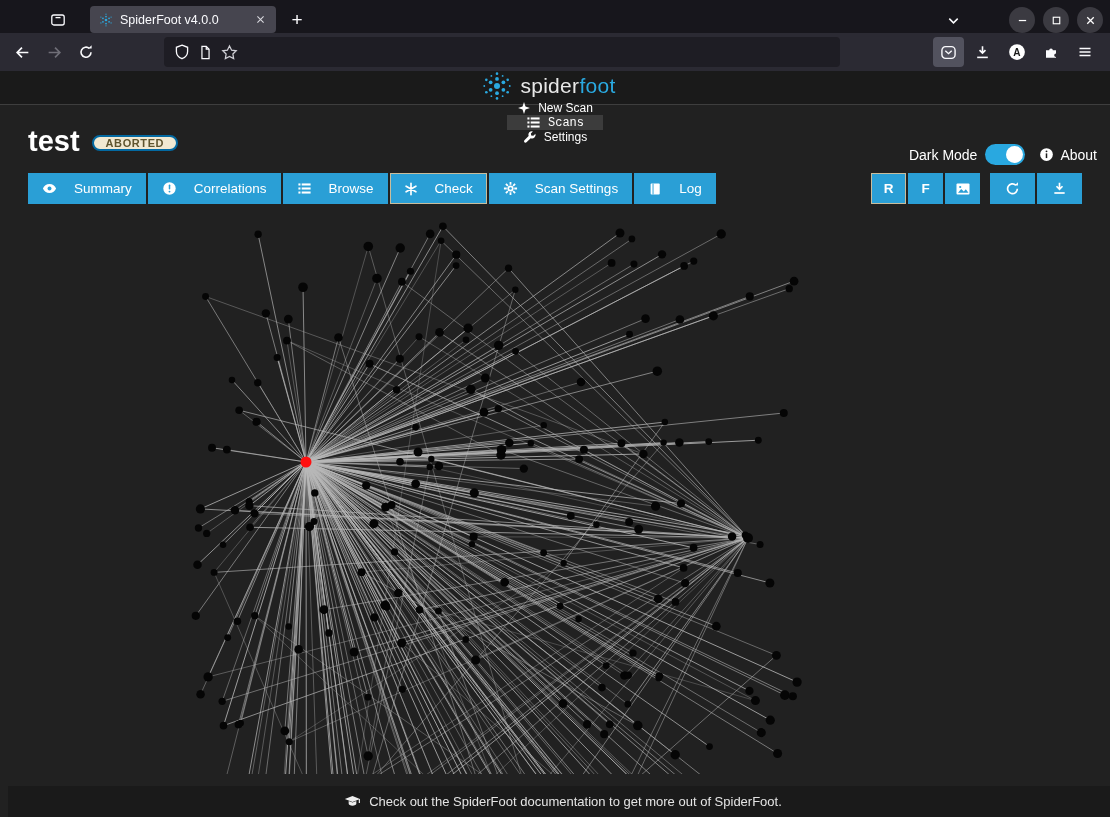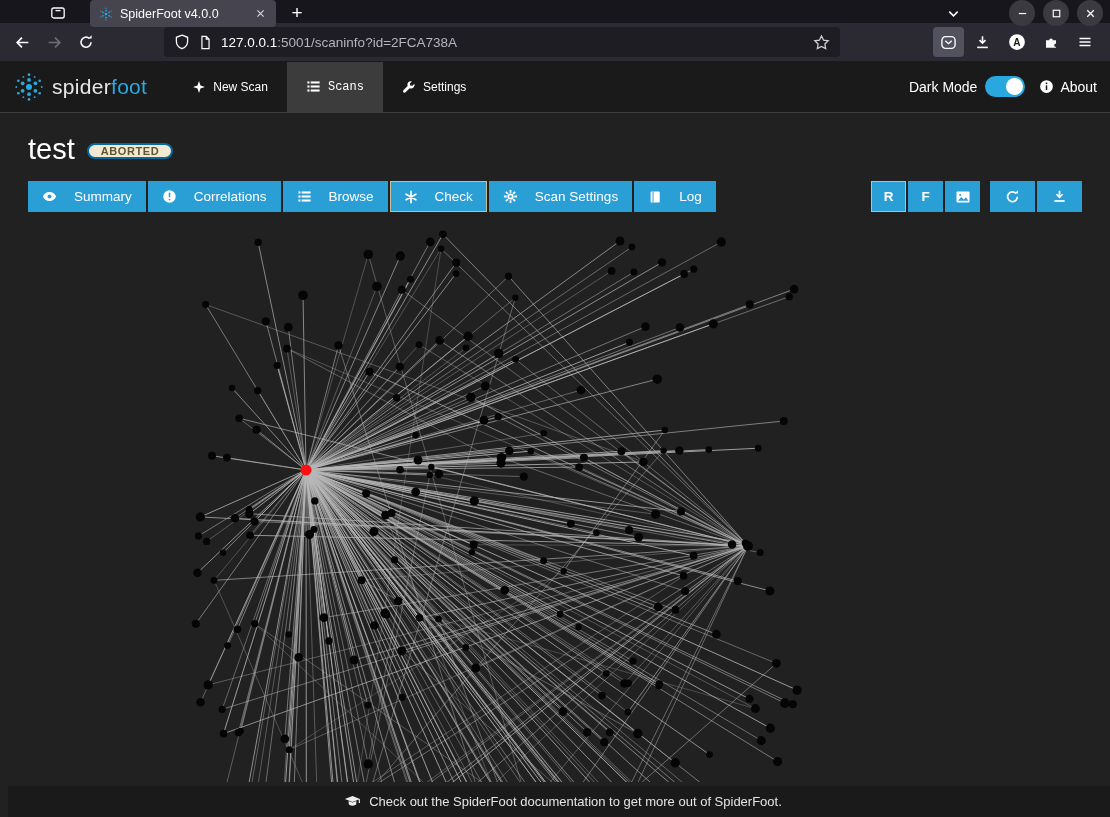--- a/index.html
+++ b/index.html
@@ -1,21 +1,21 @@
 <!DOCTYPE html>
 <html><head>
 <meta charset="utf-8">
 <style>
   * { margin:0; padding:0; box-sizing:border-box; }
   html,body { width:1110px; height:817px; overflow:hidden; background:#212121;
     font-family:"Liberation Sans","DejaVu Sans",sans-serif; }
   .ic svg{display:block}
 
   
-  .titlebar{height:23px;background:#17161c;display:flex;align-items:flex-start;}
+  .titlebar{height:33px;background:#17161c;display:flex;align-items:flex-end;}
   .fxview{margin-left:44px;width:28px;height:26px;display:flex;align-items:center;justify-content:center;border-radius:4px;color:#fbfbfe;}
   .tab{margin-left:18px;width:186px;height:27px;background:#46454f;border-radius:4px;display:flex;align-items:center;padding:0 6px 0 9px;}
   .tab-title{flex:1;margin-left:7px;font-size:12.5px;color:#fbfbfe;white-space:nowrap;overflow:hidden;}
   .tab-close{width:20px;height:20px;display:flex;align-items:center;justify-content:center;color:#d8d8de;border-radius:3px;}
   .newtab{margin-left:8px;width:26px;height:26px;display:flex;align-items:center;justify-content:center;color:#fbfbfe;font-size:19px;font-weight:300;}
   .tb-spacer{flex:1}
   .alltabs{width:28px;height:26px;display:flex;align-items:center;justify-content:center;color:#fbfbfe;margin-right:42px;}
   .winbtn{width:26px;height:26px;border-radius:50%;background:#3b3a41;display:flex;align-items:center;justify-content:center;margin-right:8px;color:#fff;}
   .winbtn.last{margin-right:7px;}
 
@@ -24,36 +24,36 @@
   .navbtn{width:32px;height:30px;display:flex;align-items:center;justify-content:center;border-radius:4px;color:#fbfbfe;}
   .navbtn.disabled{color:#6f6e77;}
   .urlbar{margin-left:62px;width:676px;height:30px;background:#1e1d24;border-radius:4px;display:flex;align-items:center;padding:0 10px;gap:8px;}
   .urltext{flex:1;font-size:13.5px;color:#b4b4bc;white-space:nowrap;overflow:hidden;}
   .urltext .host{color:#ffffff;}
   .tool-right{margin-left:auto;display:flex;align-items:center;gap:3px;margin-right:4px;}
   .tool-ic{width:31px;height:30px;display:flex;align-items:center;justify-content:center;border-radius:4px;color:#fbfbfe;}
   .tool-ic.hl{background:#52525e;}
 
   
-  .appnav{height:52px;background:#1a1a1a;border-bottom:1px solid #3e3e3e;display:flex;align-items:center;}
+  .appnav{height:34px;background:#1a1a1a;border-bottom:1px solid #3e3e3e;display:flex;align-items:center;flex-direction:column;}
   .brand{display:flex;align-items:center;margin-left:14px;margin-right:26px;}
   .brand-text{font-size:21px;letter-spacing:.3px;margin-left:8px;color:#e8e8e8;}
   .brand-text b{font-weight:400;color:#2aa9e0;}
   .navitem{height:50px;display:flex;align-items:center;gap:7px;padding:0 19px;color:#fff;font-size:12px;cursor:pointer;}
   .navitem.active{background:#3c3c3c;font-family:Liberation Mono, monospace;}
   .appnav-right{margin-left:auto;display:flex;align-items:center;gap:14px;margin-right:13px;color:#fff;font-size:14px;}
   .dm{display:flex;align-items:center;gap:8px;}
   .toggle{width:40px;height:21px;border-radius:11px;background:#29a8e0;position:relative;cursor:pointer;}
   .toggle .knob{position:absolute;top:2px;right:2px;width:17px;height:17px;border-radius:50%;background:#fff;}
   .about{display:flex;align-items:center;gap:6px;cursor:pointer;text-align:center;}
 
   
   .content{padding:20px 28px 0 28px;}
   .titleline{display:flex;align-items:center;gap:12px;}
-  h1.scan-title{font-size:29px;font-weight:400;color:#fff;}
+  h1.scan-title{font-size:29px;font-weight:700;color:#fff;}
   .badge{background:#f1e9d2;color:#5f5530;border:2px solid #0369a1;font-size:11px;font-weight:bold;letter-spacing:.6px;padding:0 12px;border-radius:12px;margin-top:2px;}
   .btnrow{display:flex;align-items:center;margin-top:15px;}
   .btngroup{display:flex;gap:2px;}
   .btn{height:31px;background:#2a9fd6;border:1px solid #2a9fd6;color:#fff;font-size:13.5px;display:flex;align-items:center;gap:17px;padding:0 13px;cursor:pointer;font-family:inherit;}
   .btn.active{border:1px solid #c9bd9c;}
   .btn.sq{padding:0;width:35px;justify-content:center;font-weight:bold;}
   .btn.md{padding:0;width:45px;justify-content:center;}
   .row-right{margin-left:auto;display:flex;gap:10px;}
 
   
@@ -161,21 +161,20 @@
       <svg width="16" height="16" viewBox="0 0 16 16">
           <path d="M8 1.2l5.6 2.1v4.2c0 3.4-2.2 5.8-5.6 7.2-3.4-1.4-5.6-3.8-5.6-7.2V3.3z" fill="none" stroke="#fbfbfe" stroke-width="1.3"></path>
         </svg>
     </span>
     <span class="ic">
       <svg width="15" height="15" viewBox="0 0 16 16">
           <path d="M4.2 1.5h4.6l3 3v10H4.2z" fill="none" stroke="#fbfbfe" stroke-width="1.3"></path>
           <path d="M8.8 1.5v3h3" fill="none" stroke="#fbfbfe" stroke-width="1.3"></path>
         </svg>
     </span>
-    <span class="urltext"><span class="host">127.0.0.1</span><span>:5001/scaninfo?id=2FCA738A</span></span>
     <span class="ic">
       <svg width="17" height="17" viewBox="0 0 16 16">
           <path d="M8 1.8l2 4 4.3.6-3.1 3 .7 4.3L8 11.7l-3.9 2 .7-4.3-3.1-3 4.3-.6z" fill="none" stroke="#d0d0d6" stroke-width="1.2"></path>
         </svg>
     </span>
   </div>
   <div class="tool-right">
     <div class="tool-ic hl">
         <span class="ic">
       <svg width="17" height="17" viewBox="0 0 16 16">

